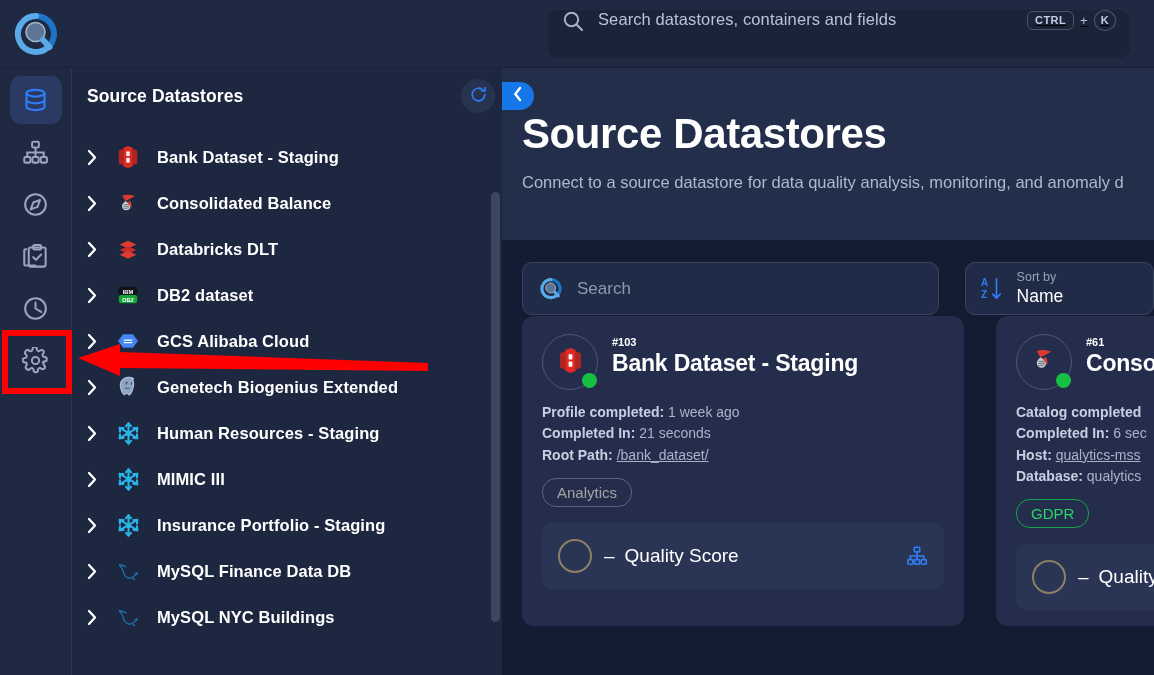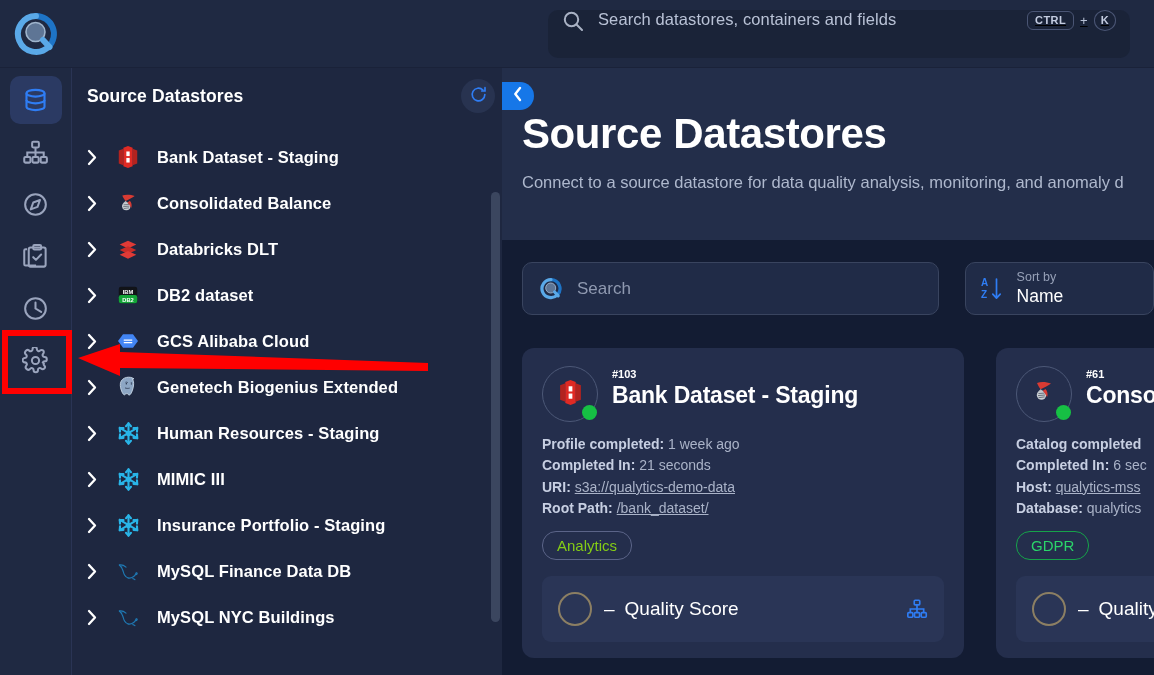--- a/index.html
+++ b/index.html
@@ -113,21 +113,21 @@
   }
   .main-title {
     color: #ffffff; font-size: 42px; font-weight: 700; letter-spacing: -.4px;
     line-height: 1.06;
   }
   .main-sub {
     color: #aeb8cd; font-size: 16.5px; margin-top: 16px; white-space: nowrap;
   }
 
   .toolbar {
-    position: relative; height: 108px; padding: 22px 0 0 20px;
+    position: relative; height: 76px; padding: 22px 0 0 20px;
     display: flex; align-items: flex-start; gap: 26px;
   }
   .search-box {
     width: 442px; height: 53px; background: #202b47;
     border: 1px solid #39445f; border-radius: 10px;
     display: flex; align-items: center; padding: 0 16px;
   }
   .search-box .sb-icon { width: 24px; height: 24px; margin-right: 14px; flex: 0 0 24px; }
   .search-box .sb-text { color: #8f99b0; font-size: 17px; }
 
@@ -168,21 +168,21 @@
   }
   .card-meta { margin-top: 12px; }
   .meta-row { font-size: 14px; line-height: 1.52; white-space: nowrap; }
   .meta-key { color: #c7cfe2; font-weight: 700; }
   .meta-val { color: #aab3c8; }
   .meta-val.link { color: #aab3c8; text-decoration: underline; }
 
   .tags { margin-top: 12px; display: flex; gap: 8px; }
   .tag {
     border-radius: 14px; padding: 5px 14px; font-size: 15px;
-    border: 1px solid #5b6488; color: #84cc16; background: transparent;
+    border: 1px solid #5b6488; color: #a3a3a3; background: transparent;
   }
   .tag.green { border-color: #16a34a; color: #2bd46a; }
 
   .score-box {
     margin-top: 16px; height: 66px; background: #2a3556; border-radius: 9px;
     display: flex; align-items: center; padding: 0 16px;
   }
   .score-ring {
     width: 34px; height: 34px; flex: 0 0 34px; border-radius: 50%;
     border: 2px solid #8c7f63;
@@ -571,24 +571,20 @@
         <div class="card-meta">
           <div class="meta-row">
             <span class="meta-key">Profile completed</span><span class="meta-key">:</span>
             <span class="meta-val">1 week ago</span>
           </div>
           <div class="meta-row">
             <span class="meta-key">Completed In</span><span class="meta-key">:</span>
             <span class="meta-val">21 seconds</span>
           </div>
           <div class="meta-row">
-            <span class="meta-key">URI</span><span class="meta-key">:</span>
-            <span class="meta-val link">s3a://qualytics-demo-data</span>
-          </div>
-          <div class="meta-row">
             <span class="meta-key">Root Path</span><span class="meta-key">:</span>
             <span class="meta-val link">/bank_dataset/</span>
           </div>
         </div>
 
         <div class="tags">
           <span class="tag">Analytics</span>
         </div>
 
         <div class="score-box">

